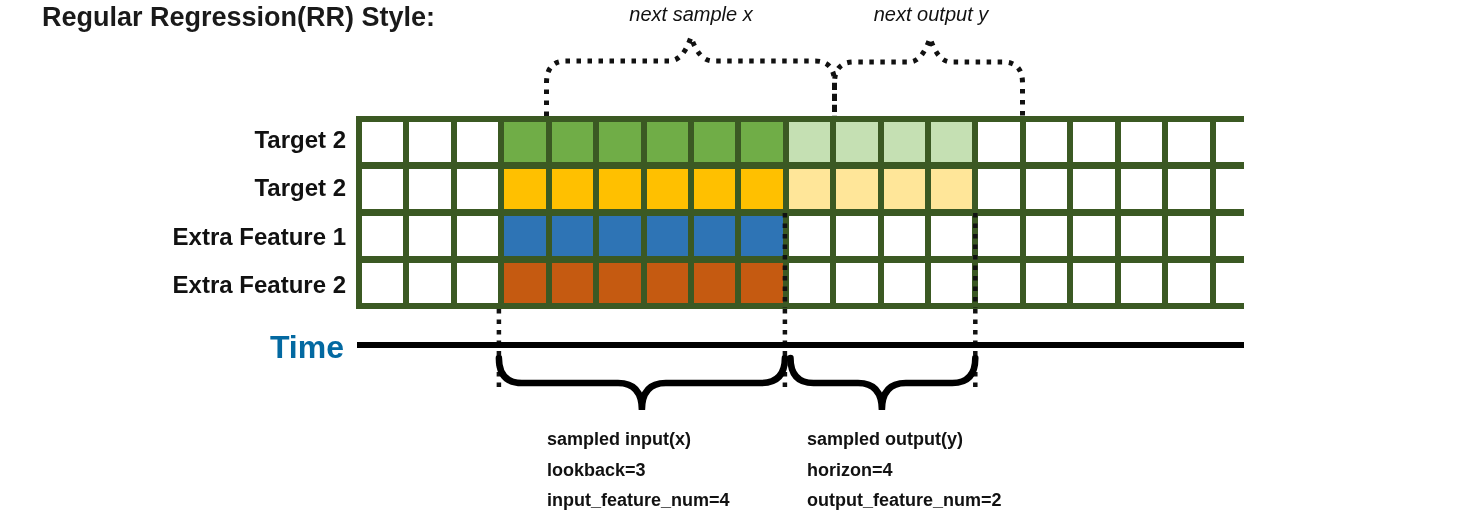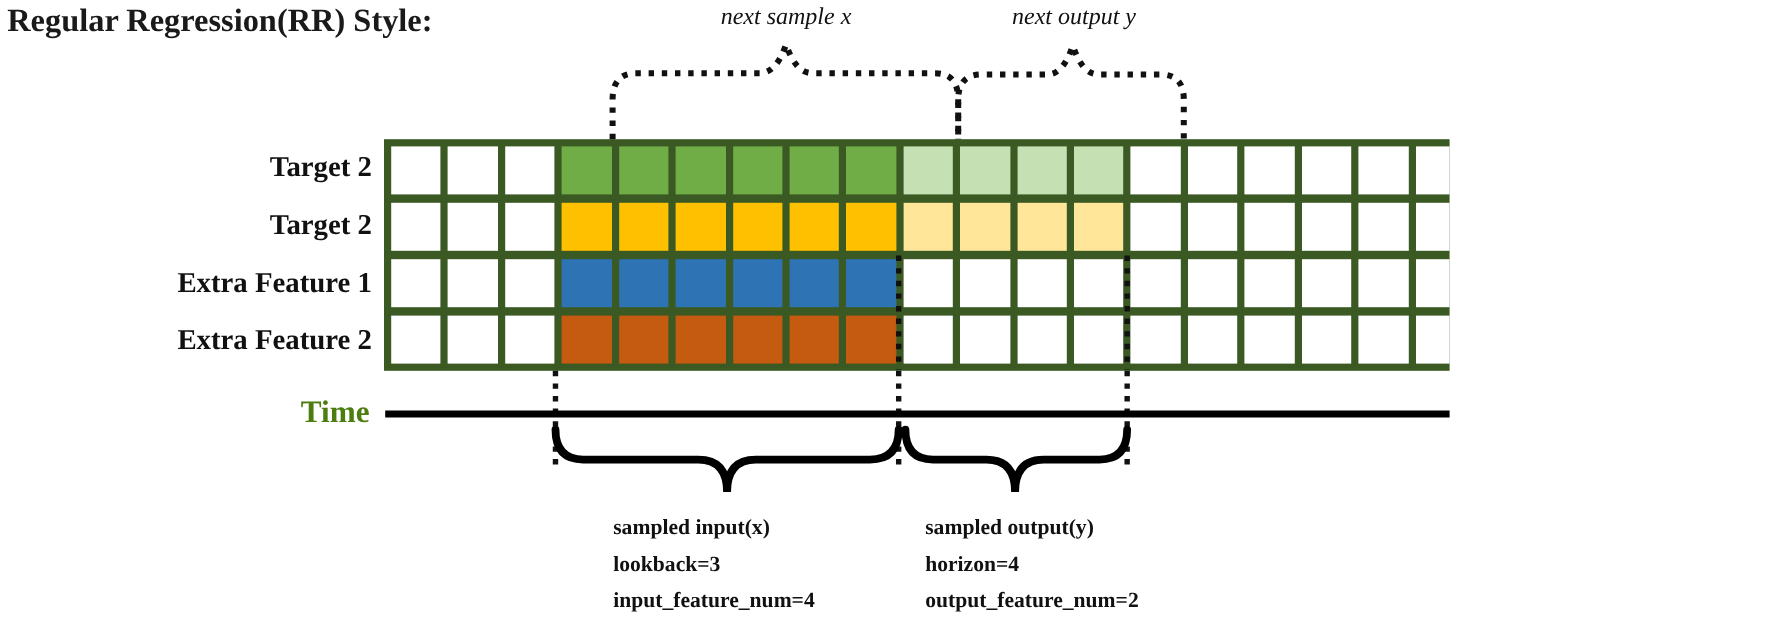--- a/index.html
+++ b/index.html
@@ -1,21 +1,22 @@
 <!DOCTYPE html>
 <html><head>
 <meta charset="utf-8">
 <style>
   html,body{margin:0;padding:0;background:#ffffff;}
   #canvas{
     position:relative;
     width:1208px;height:516px;
     background:#ffffff;
-    font-family:Liberation Serif, serif;
+    font-family:Liberation Sans, sans-serif;
     overflow:hidden;
+    margin-left:36px;
   }
   .title{
     position:absolute;left:6px;top:2px;
     font-size:27px;font-weight:bold;color:#1a1a1a;
     letter-spacing:0px;white-space:nowrap;
   }
   .top-label{
     position:absolute;top:3px;width:300px;
     text-align:center;font-size:20px;font-style:italic;font-weight:500;
     color:#111;white-space:nowrap;
@@ -32,21 +33,21 @@
   }
   .grid{
     position:absolute;left:320px;top:116px;width:1144px;height:193px;
     box-sizing:border-box;display:grid;
     padding:6px;column-gap:6px;row-gap:7px;
   }
   .cell{width:100%;height:100%;}
   .overlay{position:absolute;left:0;top:0;pointer-events:none;}
   .time-label{
     position:absolute;left:158px;top:329px;width:150px;
-    text-align:right;font-size:26px;font-weight:bold;color:#4d7c0f;
+    text-align:right;font-size:32px;font-weight:bold;color:#0369a1;
   }
   .caption{
     position:absolute;top:424px;
     font-size:18px;font-weight:600;color:#111;
     line-height:30.5px;white-space:nowrap;
   }
   #caption-input{left:511px;}
   #caption-output{left:771px;}
 </style>
 </head>

